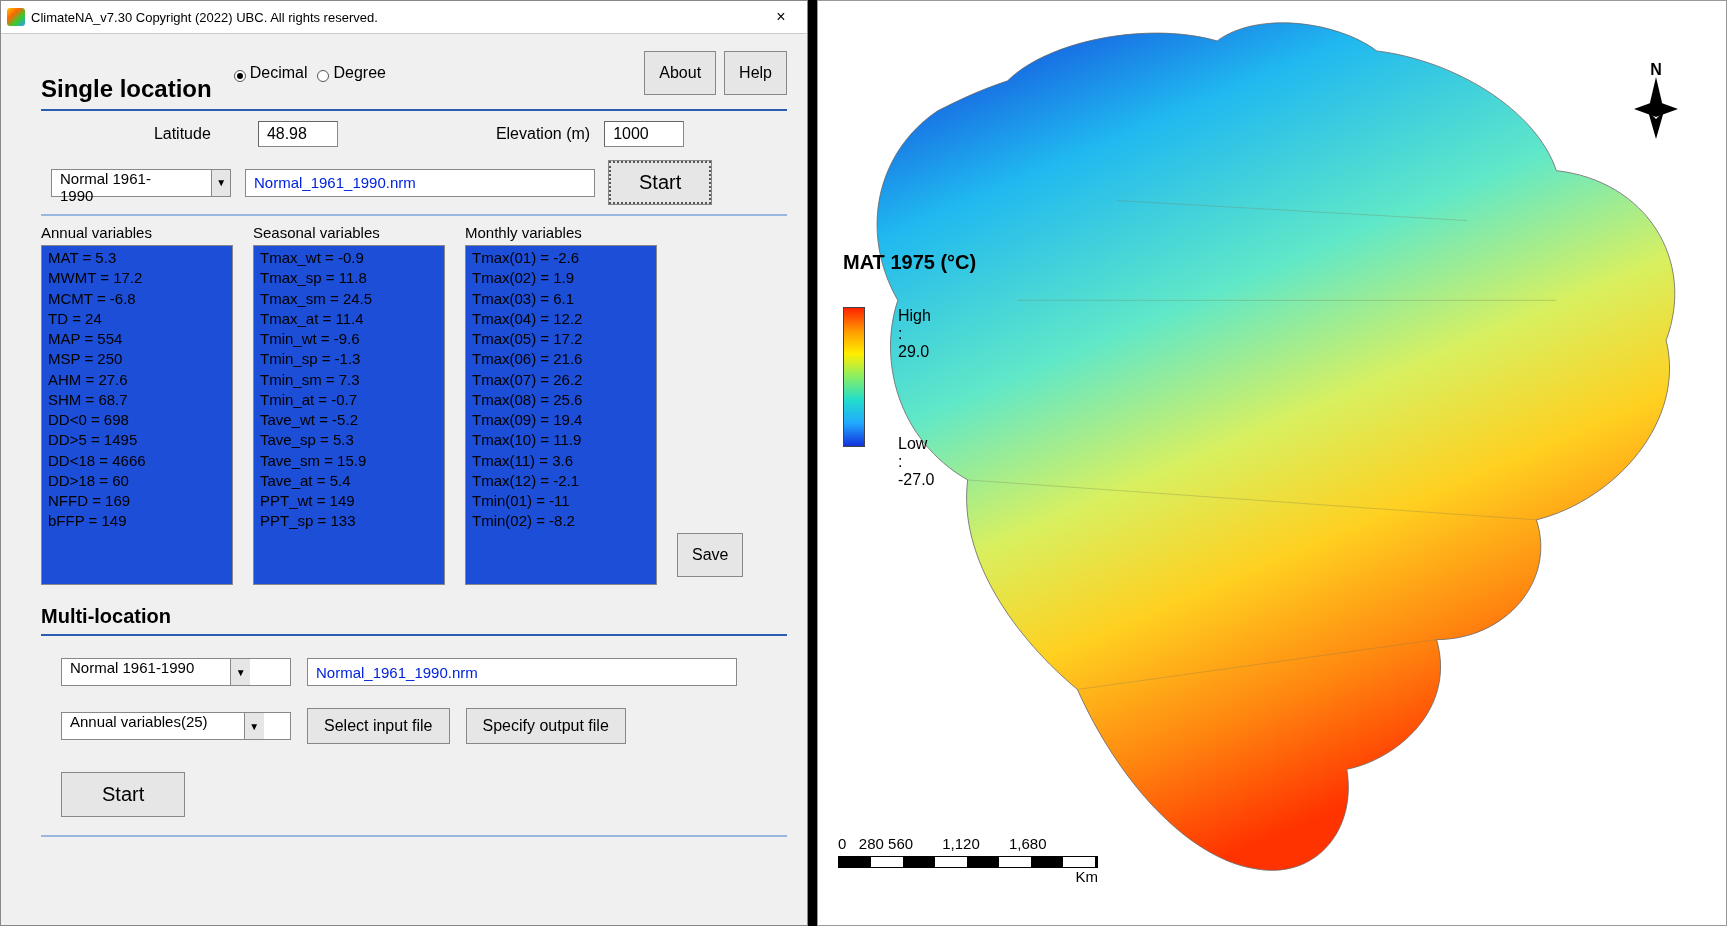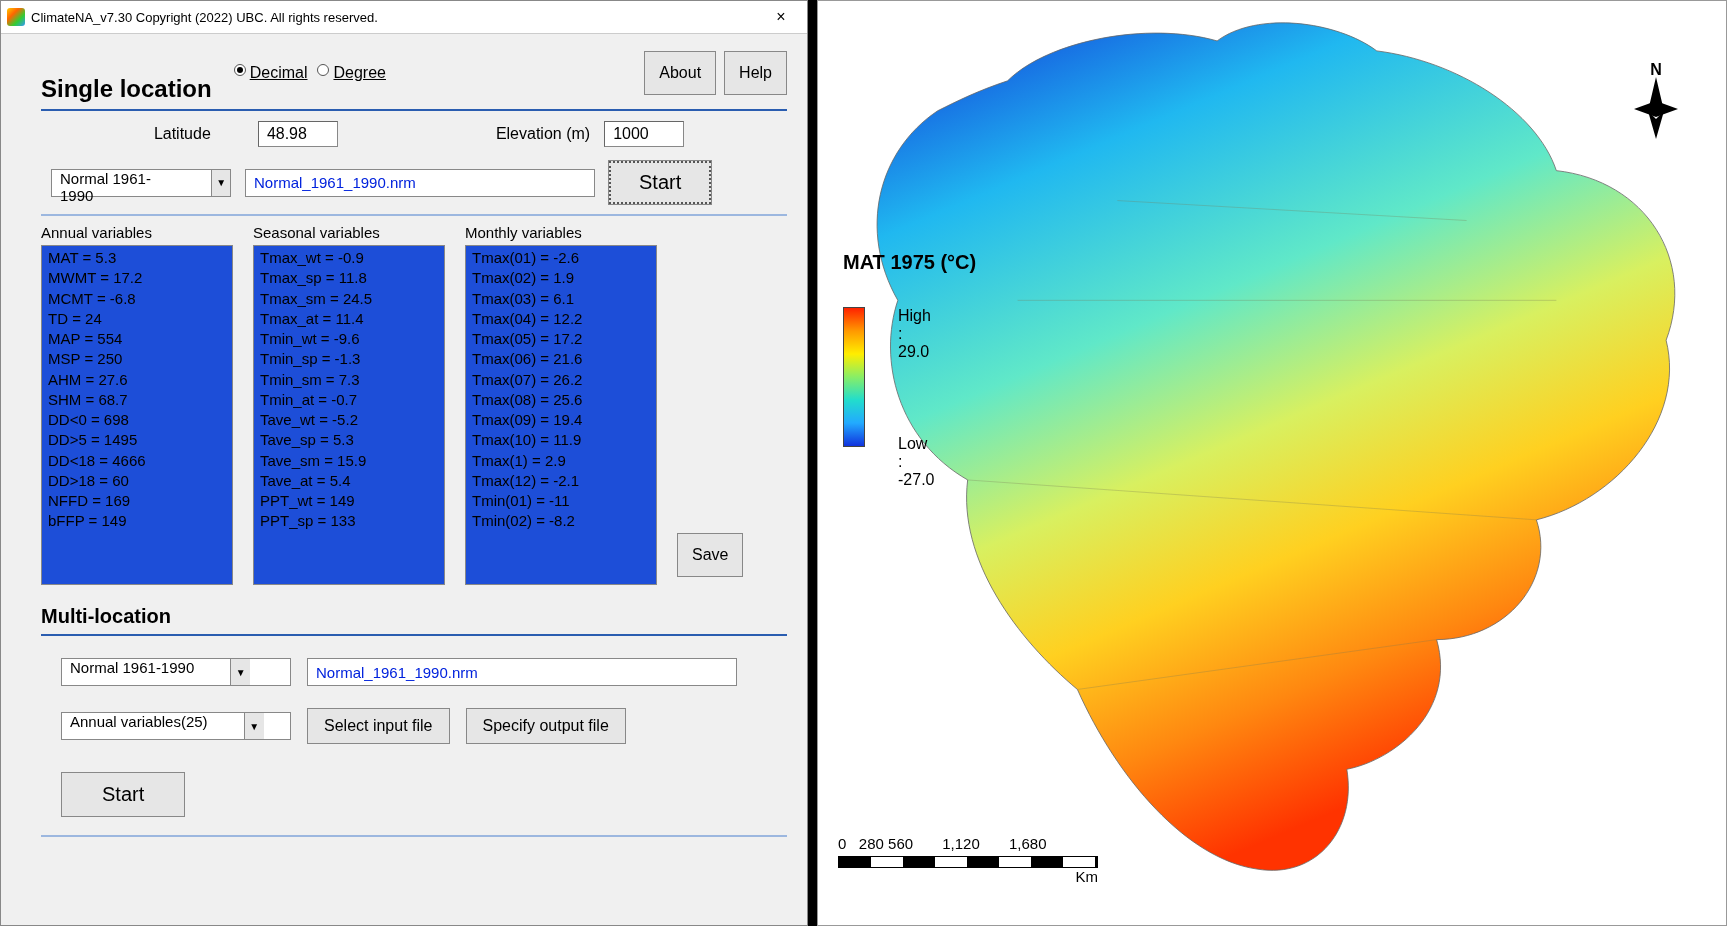--- a/index.html
+++ b/index.html
@@ -52,21 +52,21 @@
     border-bottom: 2px solid #2a5db0;
     padding-bottom: 6px;
     margin-bottom: 10px;
   }
   .section-title {
     font-weight: bold;
     font-size: 24px;
     margin-top: 33px;
   }
   .radio-group { display:flex; gap:10px; align-items:center; font-size:16px;}
-  .radio { display:flex; align-items:flex-start; gap:4px;text-decoration:underline; }
+  .radio { display:flex; align-items:flex-end; gap:4px; }
   .radio .dot {
     width:12px;height:12px;border:1px solid #555;border-radius:50%;
     display:inline-flex;align-items:center;justify-content:center;background:#fff;
   }
   .radio.checked .dot::after{content:"";width:6px;height:6px;border-radius:50%;background:#000;}
   .topbuttons { margin-left:auto; display:flex; gap:8px; }
   .winbtn {
     background:#e6e6e6;
     border:1px solid #888;
     padding:12px 14px;
@@ -217,21 +217,21 @@
             <div>Tmax(01) = -2.6</div>
             <div>Tmax(02) = 1.9</div>
             <div>Tmax(03) = 6.1</div>
             <div>Tmax(04) = 12.2</div>
             <div>Tmax(05) = 17.2</div>
             <div>Tmax(06) = 21.6</div>
             <div>Tmax(07) = 26.2</div>
             <div>Tmax(08) = 25.6</div>
             <div>Tmax(09) = 19.4</div>
             <div>Tmax(10) = 11.9</div>
-            <div>Tmax(1) = 2.9</div>
+            <div>Tmax(11) = 3.6</div>
             <div>Tmax(12) = -2.1</div>
             <div>Tmin(01) = -11</div>
             <div>Tmin(02) = -8.2</div>
           </div>
       </div>
       <div class="save-area">
         <button class="winbtn">Save</button>
       </div>
     </div>
 

